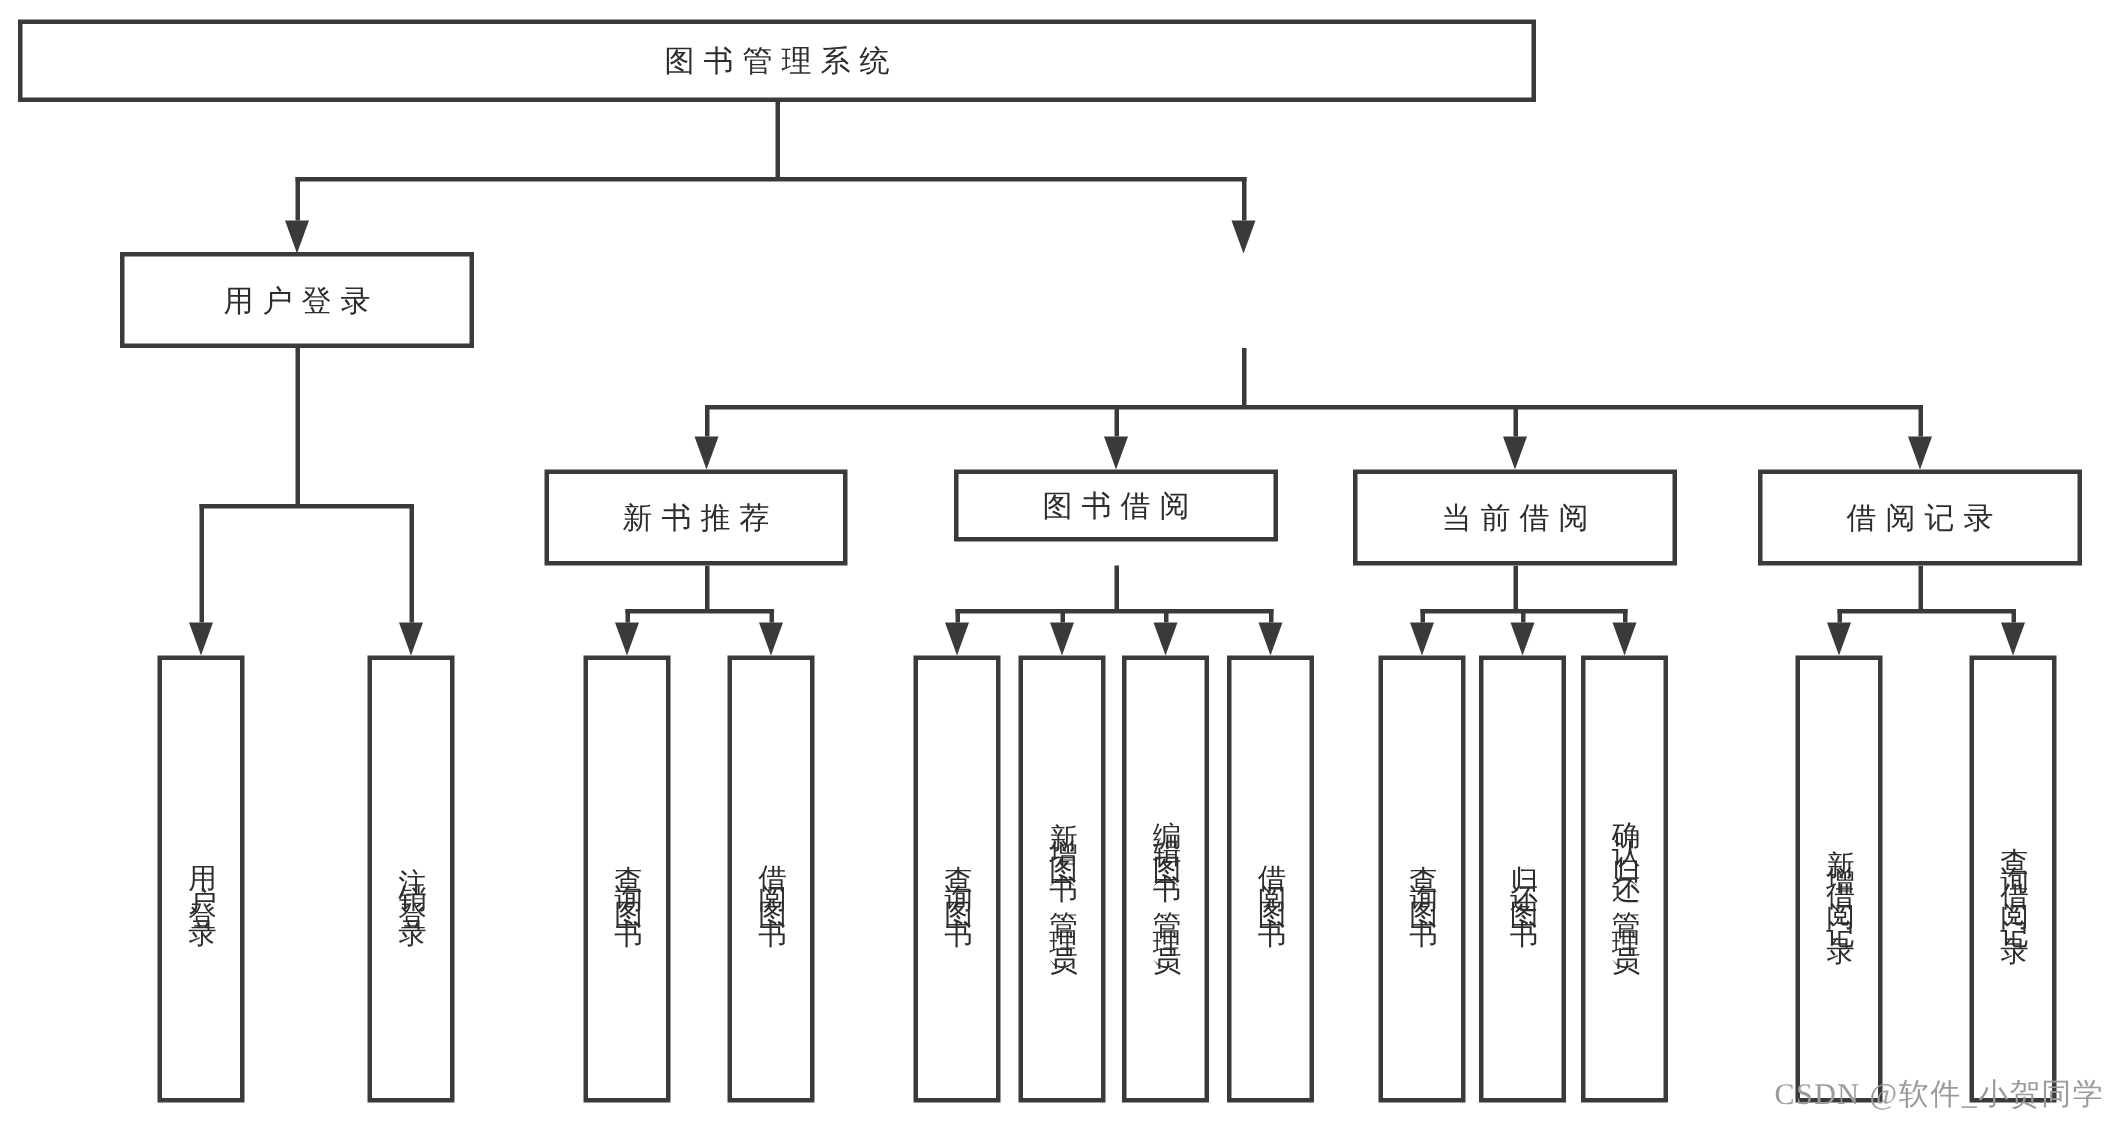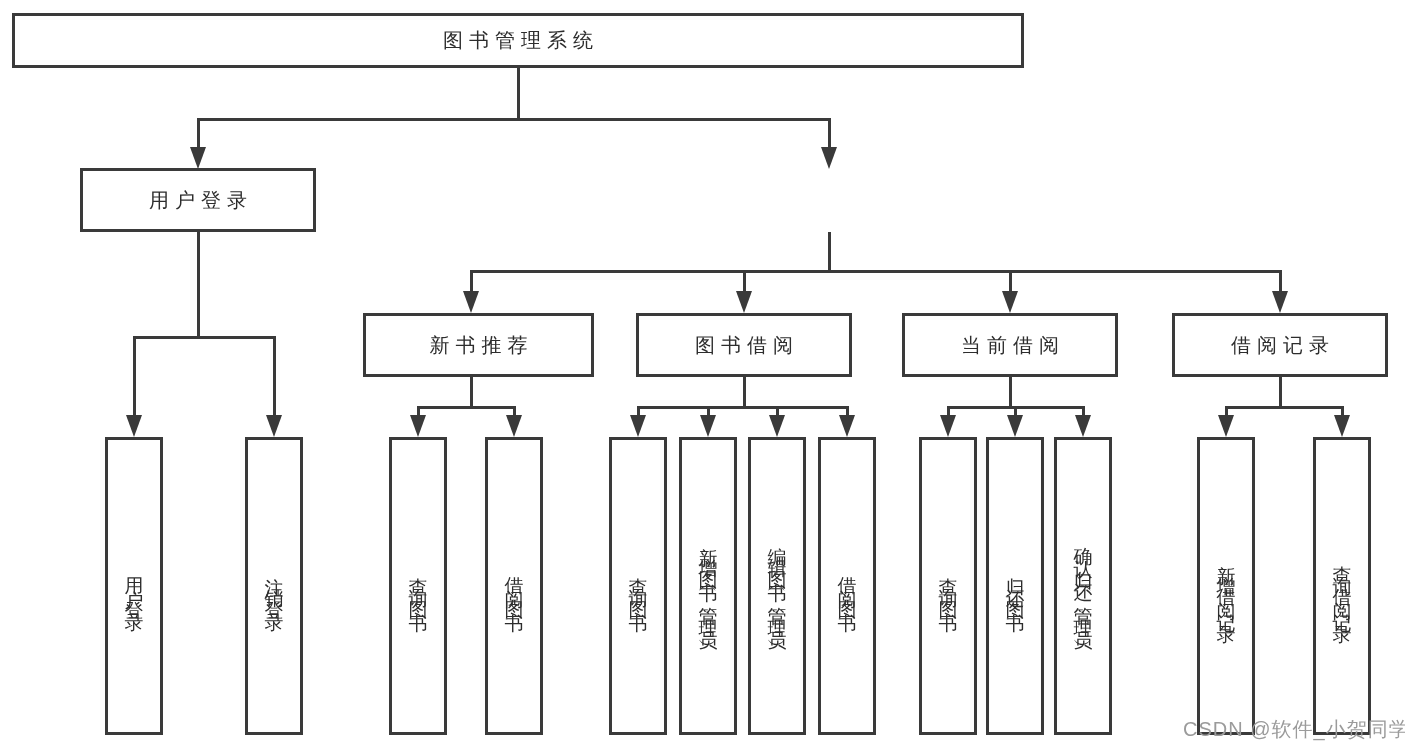--- a/index.html
+++ b/index.html
@@ -4,21 +4,21 @@
 <style>
   :root{
     --line:#3a3a3a;
     --text:#2d2d2d;
     --background:#ffffff;
     --watermark:#9b9b9b;
   }
   html,body{margin:0;padding:0;background:var(--background);}
   .canvas{
     position:relative;width:1405px;height:747px;background:var(--background);
-    font-family:Liberation Sans, sans-serif;
+    font-family:Liberation Serif, serif;
     color:var(--text);overflow:hidden;
   }
   
   .hbox{
     position:absolute;box-sizing:border-box;background:var(--background);
     border:3px solid var(--line);
     display:flex;align-items:center;justify-content:center;
     font-size:20px;letter-spacing:6px;text-indent:6px;
     white-space:nowrap;z-index:2;
   }
@@ -66,22 +66,22 @@
   <div class="arrow" style="left:132.5px;top:336px;height:79px"></div>
   <div class="arrow" style="left:272.5px;top:336px;height:79px"></div>
 
   <div class="vline" style="left:827.5px;top:232px;height:38px"></div>
   <div class="hline" style="left:469.5px;top:270px;width:812px"></div>
   <div class="arrow" style="left:469.5px;top:270px;height:21px"></div>
   <div class="arrow" style="left:742.5px;top:270px;height:21px"></div>
   <div class="arrow" style="left:1008.5px;top:270px;height:21px"></div>
   <div class="arrow" style="left:1278.5px;top:270px;height:21px"></div>
 
-  <div class="hbox" style="left:363px;top:313px;width:231px;height:64px">新书推荐</div>
-  <div class="hbox" style="left:636px;top:313px;width:216px;height:64px">图书借阅</div>
+  <div class="hbox" style="left:363px;top:313px;width:202px;height:64px">新书推荐</div>
+  <div class="hbox" style="left:636px;top:313px;width:216px;height:48px">图书借阅</div>
   <div class="hbox" style="left:902px;top:313px;width:216px;height:64px">当前借阅</div>
   <div class="hbox" style="left:1172px;top:313px;width:216px;height:64px">借阅记录</div>
 
   <div class="vline" style="left:469.5px;top:377px;height:29px"></div>
   <div class="hline" style="left:416.5px;top:406px;width:99px"></div>
   <div class="arrow" style="left:416.5px;top:406px;height:9px"></div>
   <div class="arrow" style="left:512.5px;top:406px;height:9px"></div>
 
   <div class="vline" style="left:742.5px;top:377px;height:29px"></div>
   <div class="hline" style="left:636.5px;top:406px;width:212px"></div>

